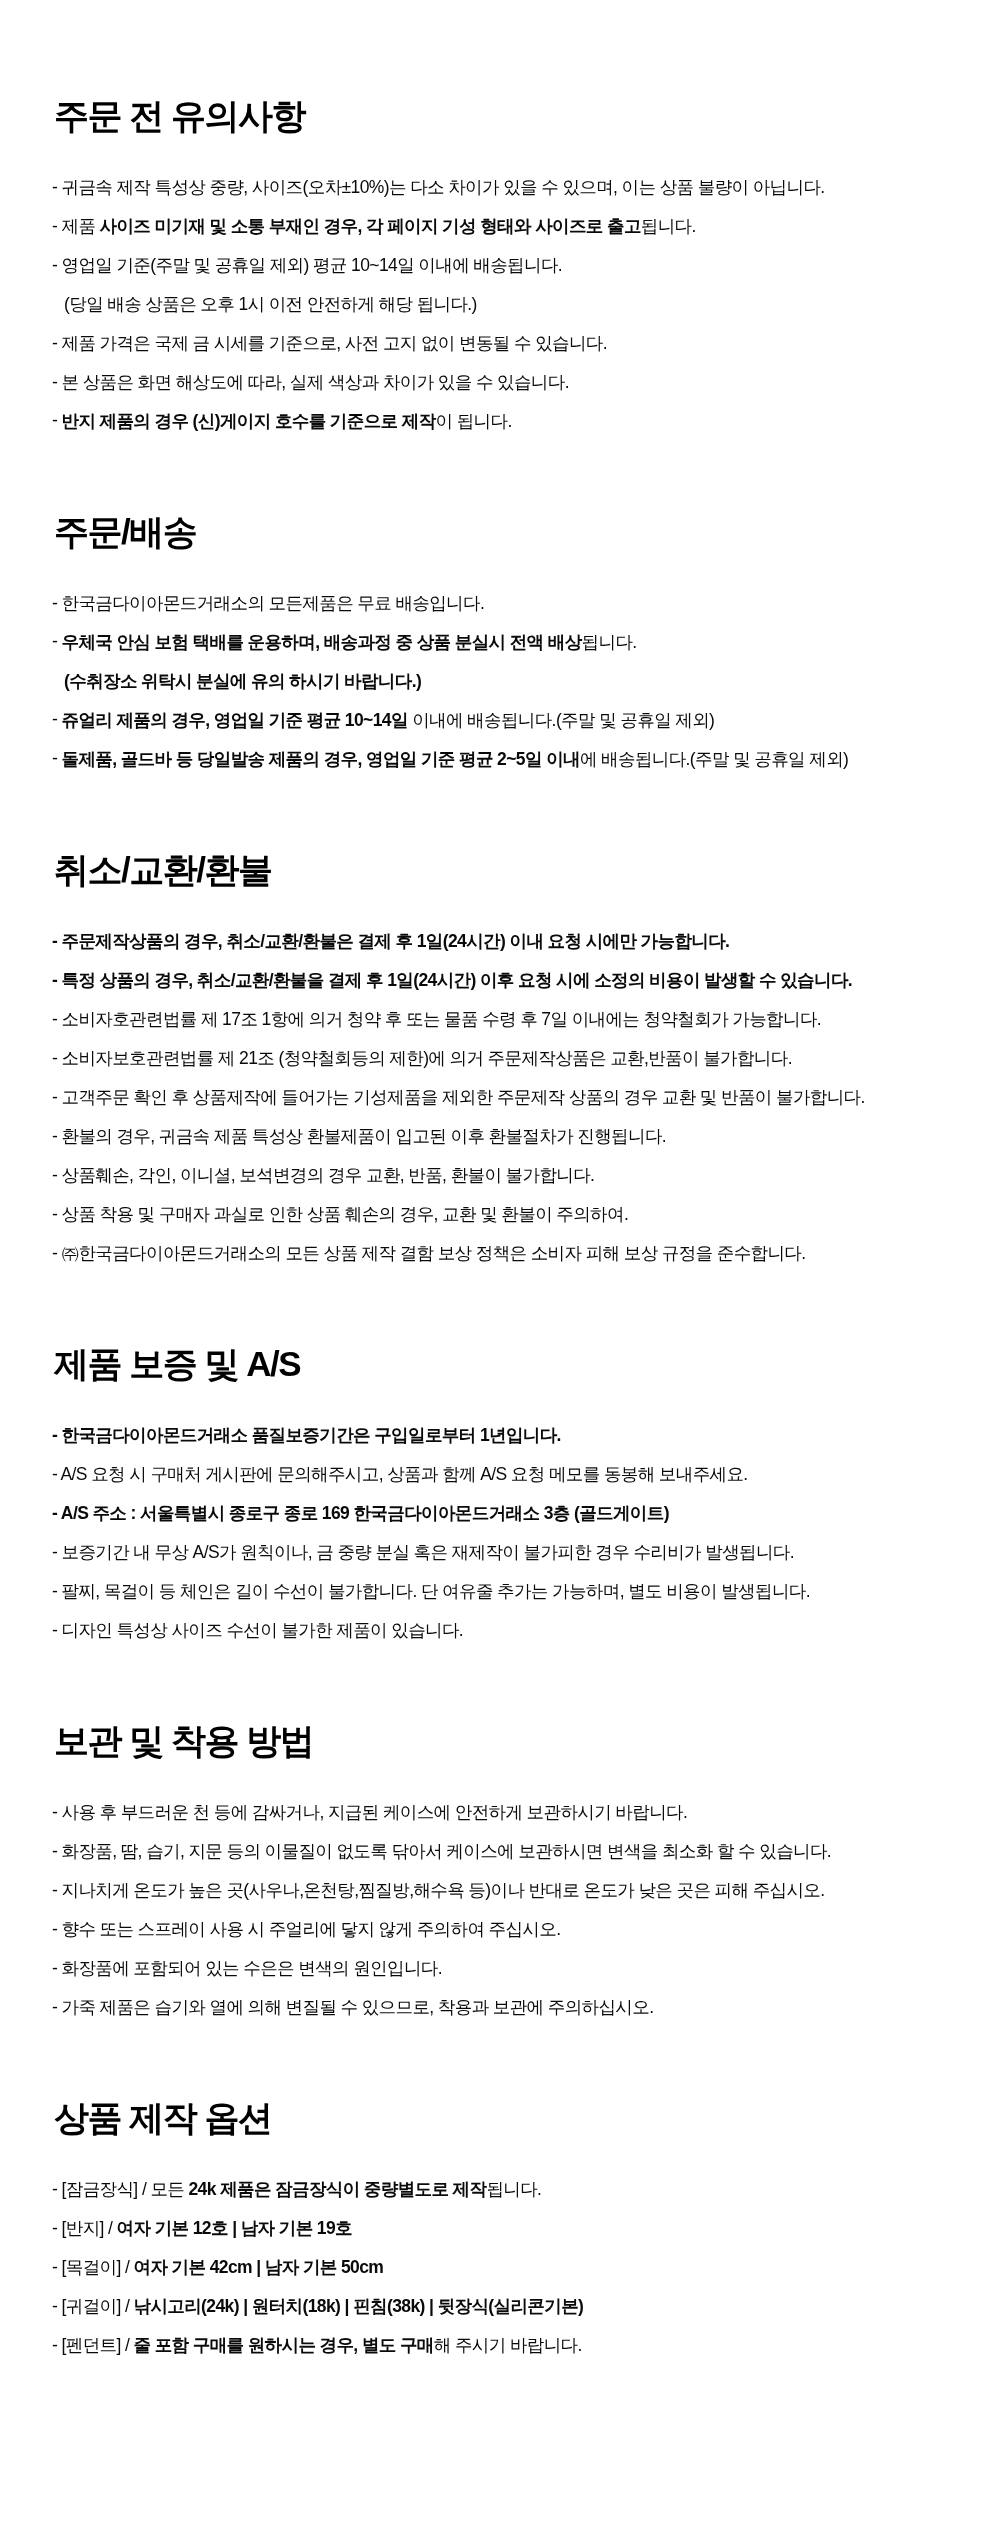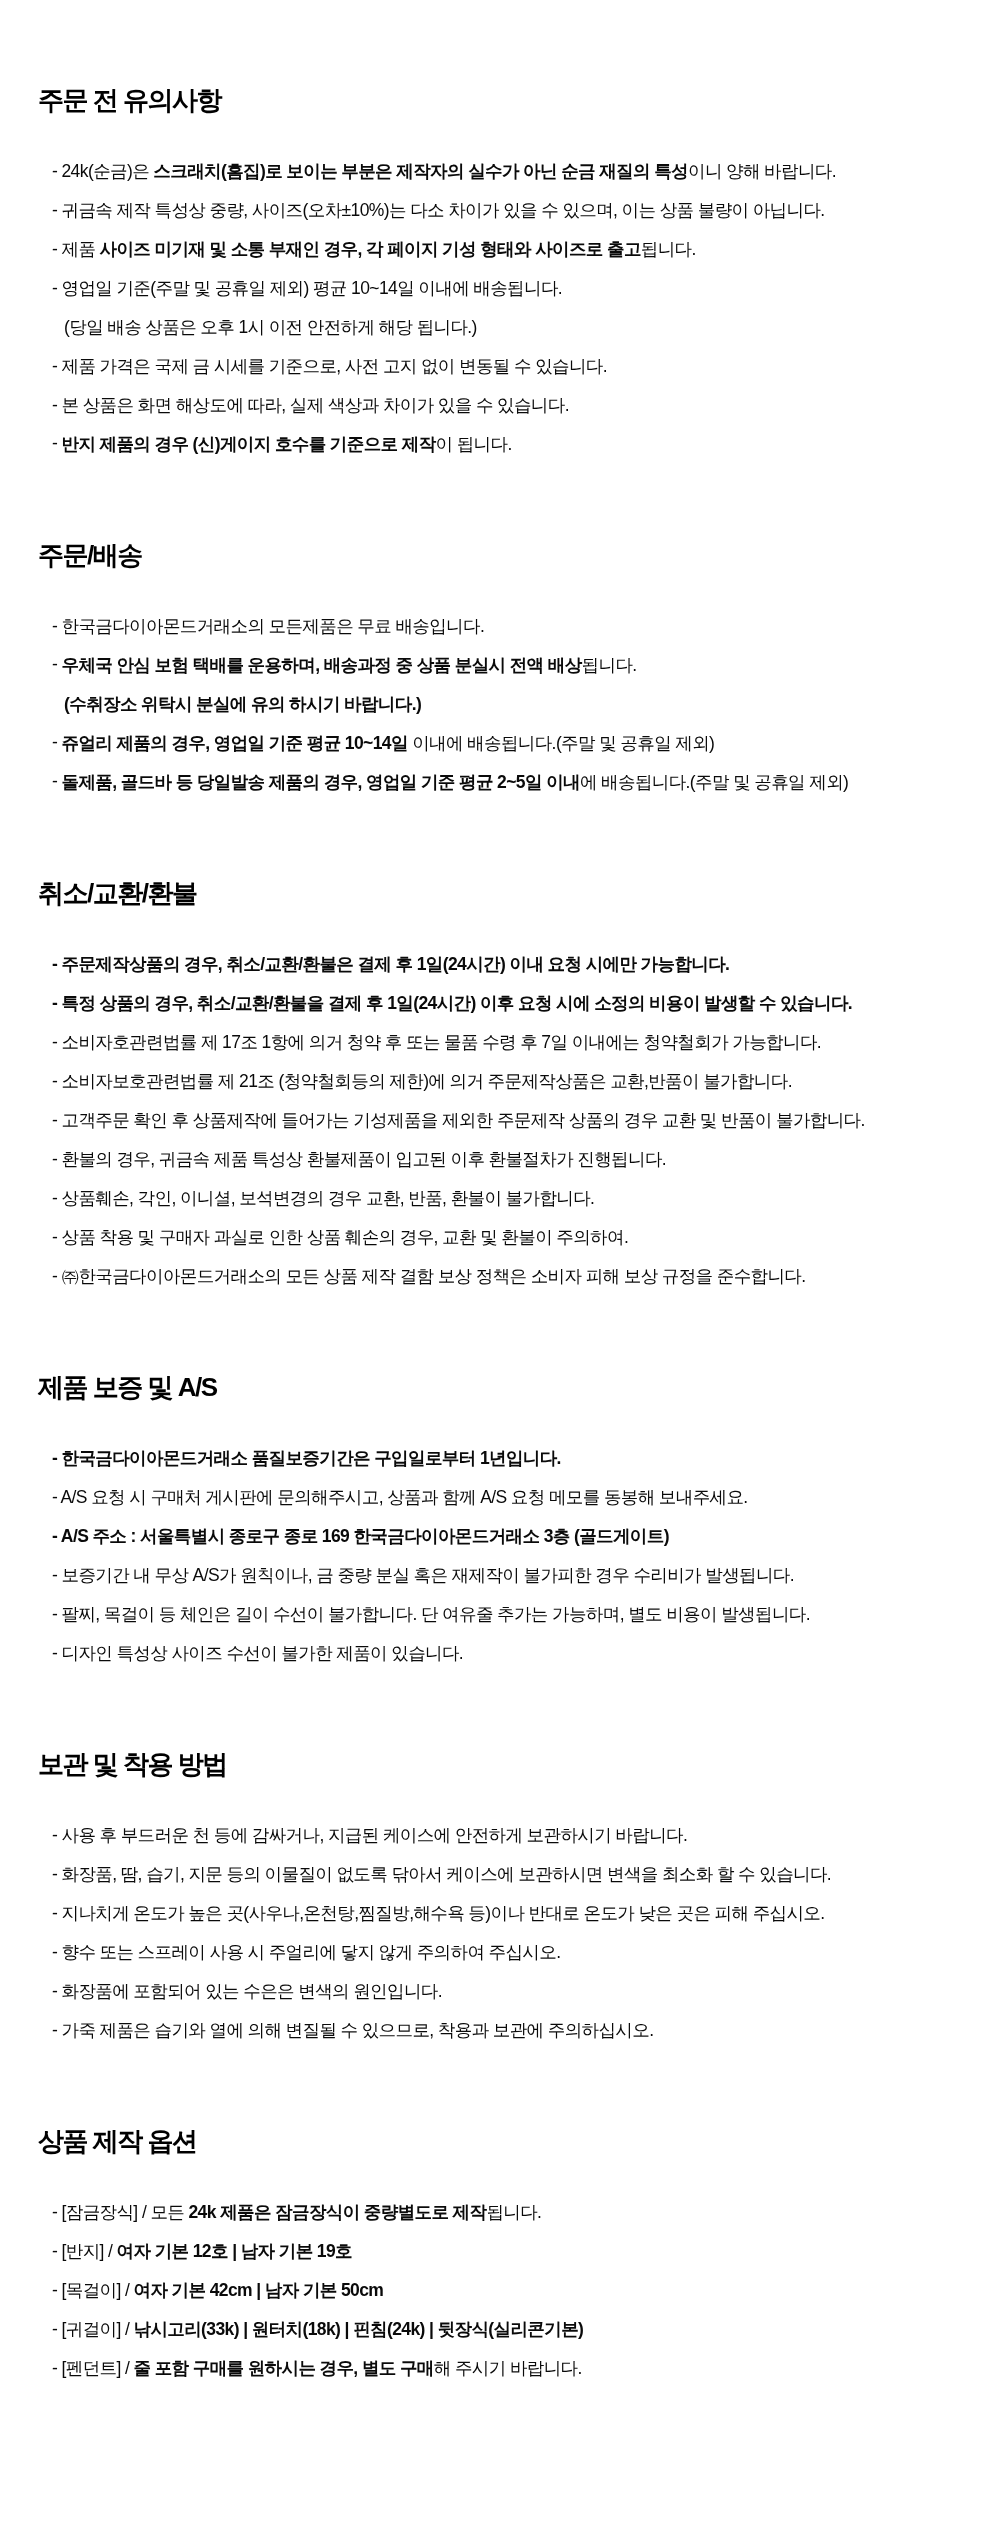--- a/index.html
+++ b/index.html
@@ -14,22 +14,22 @@
     font-family: "Liberation Sans", sans-serif;
     overflow-x: hidden;
   }
   main.notice {
     box-sizing: border-box;
     width: 1000px;
     padding: 80px 30px 100px 38px;
   }
   section.notice-section { display: block; }
   h2.section-title {
-    margin: 0;
-    font-size: 26px;
+    margin: 16px;
+    font-size: 35px;
     line-height: 40px;
     font-weight: 700;
     letter-spacing: -1.5px;
     color: #000;
   }
   section.notice-section + section.notice-section h2.section-title {
     margin-top: 72px;
   }
   ul.lines {
     list-style: none;
@@ -49,21 +49,20 @@
   .seg { font-weight: 400; }
   .seg.b { font-weight: 700; }
 </style>
 </head>
 <body>
 
 <main class="notice">
     <section class="notice-section">
       <h2 class="section-title">주문 전 유의사항</h2>
       <ul class="lines">
-        <li class="line"><span class="seg">- 24k(순금)은 </span><span class="seg b">스크래치(흠집)로 보이는 부분은 제작자의 실수가 아닌 순금 재질의 특성</span><span class="seg">이니 양해 바랍니다.</span></li>
         <li class="line"><span class="seg">- 귀금속 제작 특성상 중량, 사이즈(오차±10%)는 다소 차이가 있을 수 있으며, 이는 상품 불량이 아닙니다.</span></li>
         <li class="line"><span class="seg">- 제품 </span><span class="seg b">사이즈 미기재 및 소통 부재인 경우, 각 페이지 기성 형태와 사이즈로 출고</span><span class="seg">됩니다.</span></li>
         <li class="line"><span class="seg">- 영업일 기준(주말 및 공휴일 제외) 평균 10~14일 이내에 배송됩니다.</span></li>
         <li class="line indent"><span class="seg">(당일 배송 상품은 오후 1시 이전 안전하게 해당 됩니다.)</span></li>
         <li class="line"><span class="seg">- 제품 가격은 국제 금 시세를 기준으로, 사전 고지 없이 변동될 수 있습니다.</span></li>
         <li class="line"><span class="seg">- 본 상품은 화면 해상도에 따라, 실제 색상과 차이가 있을 수 있습니다.</span></li>
         <li class="line"><span class="seg">- </span><span class="seg b">반지 제품의 경우 (신)게이지 호수를 기준으로 제작</span><span class="seg">이 됩니다.</span></li>
       </ul>
     </section>
     <section class="notice-section">
@@ -111,17 +110,17 @@
         <li class="line"><span class="seg">- 화장품에 포함되어 있는 수은은 변색의 원인입니다.</span></li>
         <li class="line"><span class="seg">- 가죽 제품은 습기와 열에 의해 변질될 수 있으므로, 착용과 보관에 주의하십시오.</span></li>
       </ul>
     </section>
     <section class="notice-section">
       <h2 class="section-title">상품 제작 옵션</h2>
       <ul class="lines">
         <li class="line"><span class="seg">- [잠금장식] / 모든 </span><span class="seg b">24k 제품은 잠금장식이 중량별도로 제작</span><span class="seg">됩니다.</span></li>
         <li class="line"><span class="seg">- [반지] / </span><span class="seg b">여자 기본 12호 | 남자 기본 19호</span></li>
         <li class="line"><span class="seg">- [목걸이] / </span><span class="seg b">여자 기본 42cm | 남자 기본 50cm</span></li>
-        <li class="line"><span class="seg">- [귀걸이] / </span><span class="seg b">낚시고리(33k) | 원터치(18k) | 핀침(24k) | 뒷장식(실리콘기본)</span></li>
+        <li class="line"><span class="seg">- [귀걸이] / </span><span class="seg b">낚시고리(24k) | 원터치(18k) | 핀침(38k) | 뒷장식(실리콘기본)</span></li>
         <li class="line"><span class="seg">- [펜던트] / </span><span class="seg b">줄 포함 구매를 원하시는 경우, 별도 구매</span><span class="seg">해 주시기 바랍니다.</span></li>
       </ul>
     </section>
   </main>
 
 </body></html>

